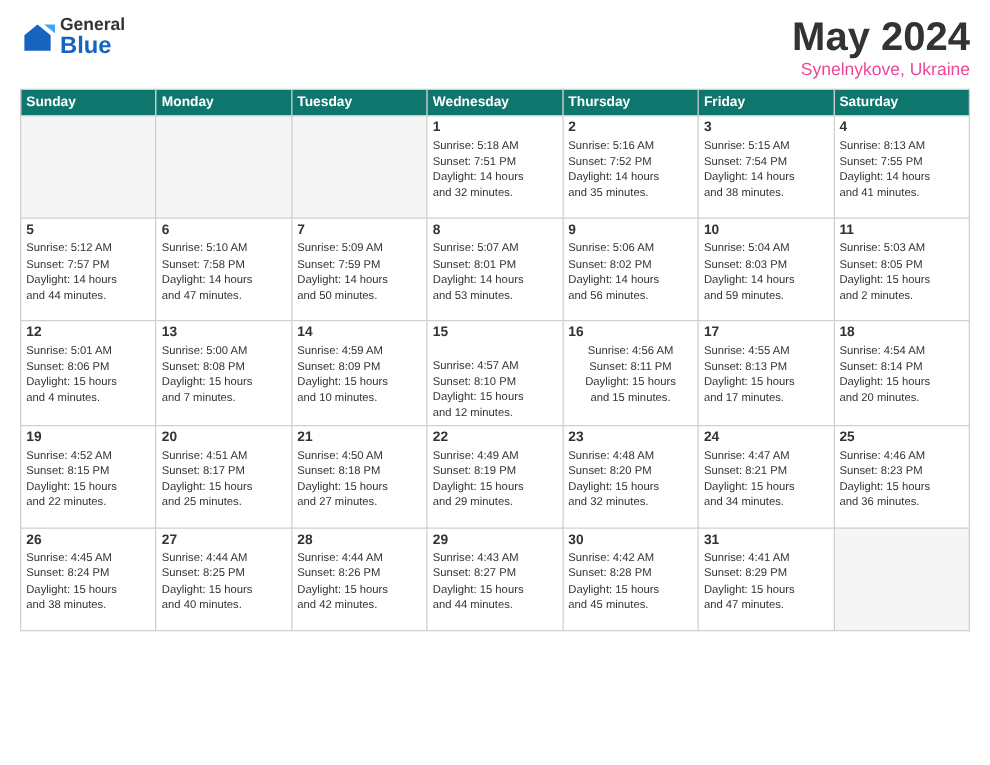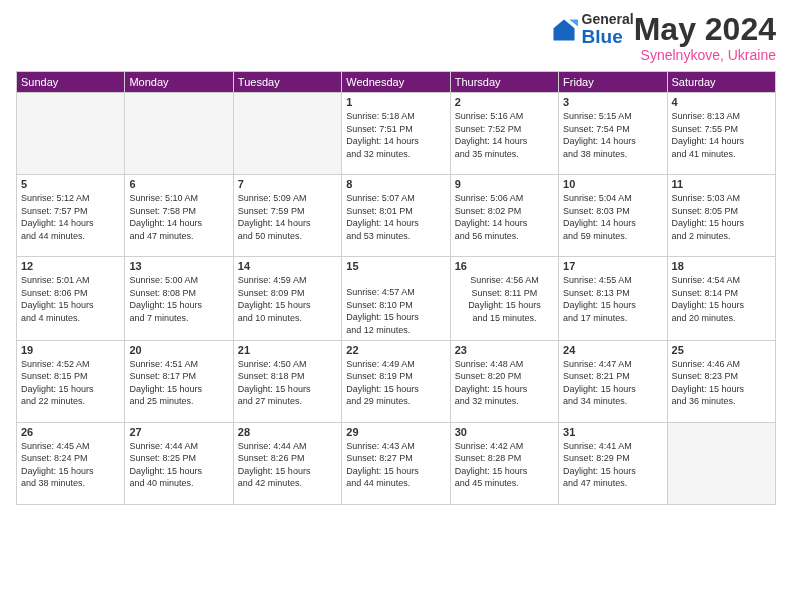--- a/index.html
+++ b/index.html
@@ -10,21 +10,21 @@
       height: 612px;
       overflow: hidden;
     }
     .page {
       width: 792px;
       height: 612px;
       padding: 12px 16px;
     }
     .header {
       display: flex;
-      justify-content: flex-end;
+      justify-content: space-between;
       align-items: flex-start;
       margin-bottom: 8px;
     }
     .logo {
       display: flex;
       align-items: center;
       gap: 4px;
     }
     .logo-text {
       display: flex;
@@ -57,24 +57,24 @@
     .location {
       font-size: 14px;
       color: #ec4899;
     }
     .calendar {
       width: 100%;
       border-collapse: collapse;
       table-layout: fixed;
     }
     .calendar th {
-      background-color: #701a75;
+      background-color: #0f766e;
       color: #fff;
       font-size: 11px;
-      font-weight: normal;
+      font-weight: bold;
       padding: 4px 4px;
       text-align: left;
       border: 1px solid #ccc;
     }
     .calendar td {
       border: 1px solid #d0d0d0;
       vertical-align: top;
       padding: 3px 4px;
       font-size: 9.5px;
       color: #333;

